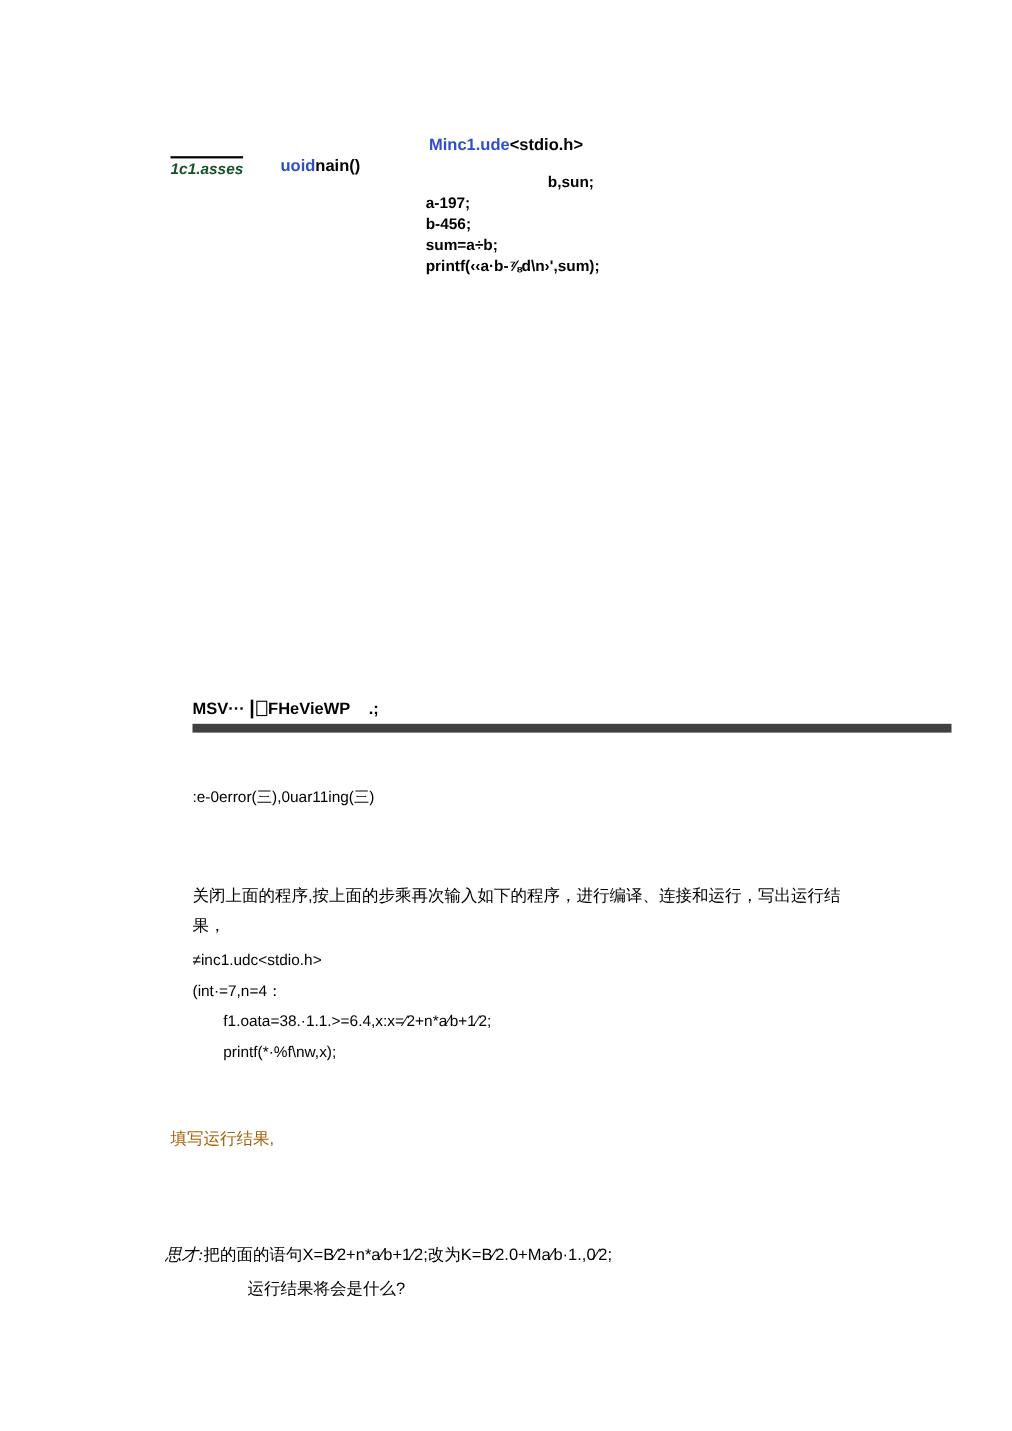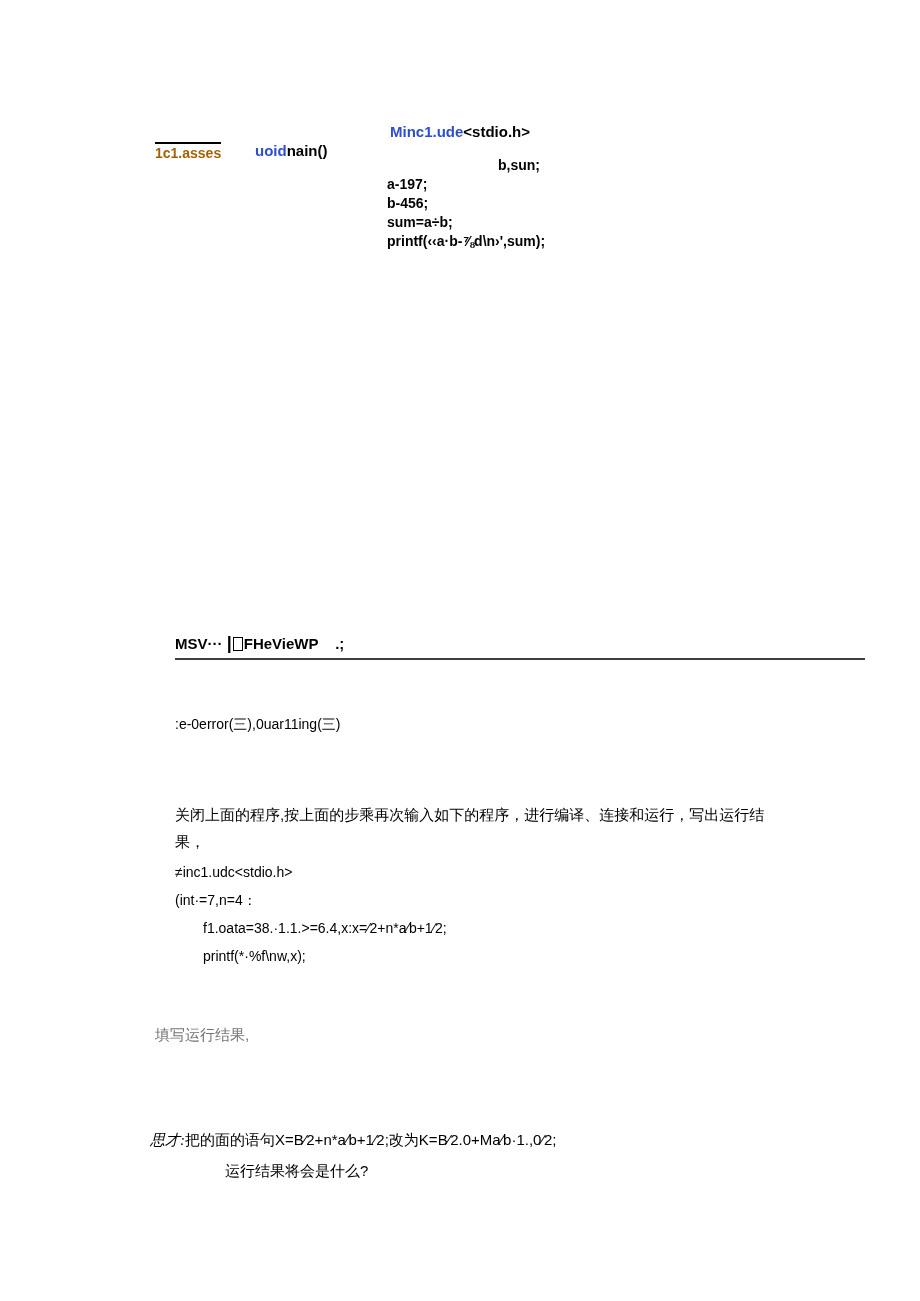--- a/index.html
+++ b/index.html
@@ -25,21 +25,22 @@
       font-size: 15px;
       text-align: right;
     }
     .blue { color: #2e4fc9; }
     .line2-left {
       position: absolute;
       top: 45px;
       left: 0;
       font-weight: bold;
       font-size: 14px;
-      color: #a16207;
+      color: #14532d;
+      font-style: italic;
     }
     .overline {
        border-top: 2px solid #000;
        padding-top: 1px;
     }
     .line2-mid {
       position: absolute;
       top: 42px;
       left: 100px;
       font-weight: bold;
@@ -60,21 +61,21 @@
       font-size: 14px;
       line-height: 1.35;
     }
     .msv-line {
       position: absolute;
       top: 633px;
       left: 175px;
       font-weight: bold;
       font-size: 15px;
       width: 690px;
-      border-bottom: 2px solid #404040;
+      border-bottom: 8px solid #404040;
       padding-bottom: 4px;
     }
     .msv-line .box {
       display: inline-block;
       width: 10px;
       height: 14px;
       border: 1.5px solid #000;
       vertical-align: -2px;
       margin: 0 1px;
     }
@@ -99,21 +100,21 @@
       left: 175px;
       font-size: 14px;
       line-height: 2.0;
       font-family: Arial, sans-serif;
     }
     .code2 .indent { padding-left: 28px; display: inline-block; }
     .fill-result {
       position: absolute;
       top: 1026px;
       left: 155px;
-      color: #737373;
+      color: #a16207;
       font-size: 15px;
     }
     .sikaoline {
       position: absolute;
       top: 1131px;
       left: 150px;
       font-size: 15px;
     }
     .sikaoline .em { font-style: italic; font-family: "KaiTi", serif; }
     .lastline {

